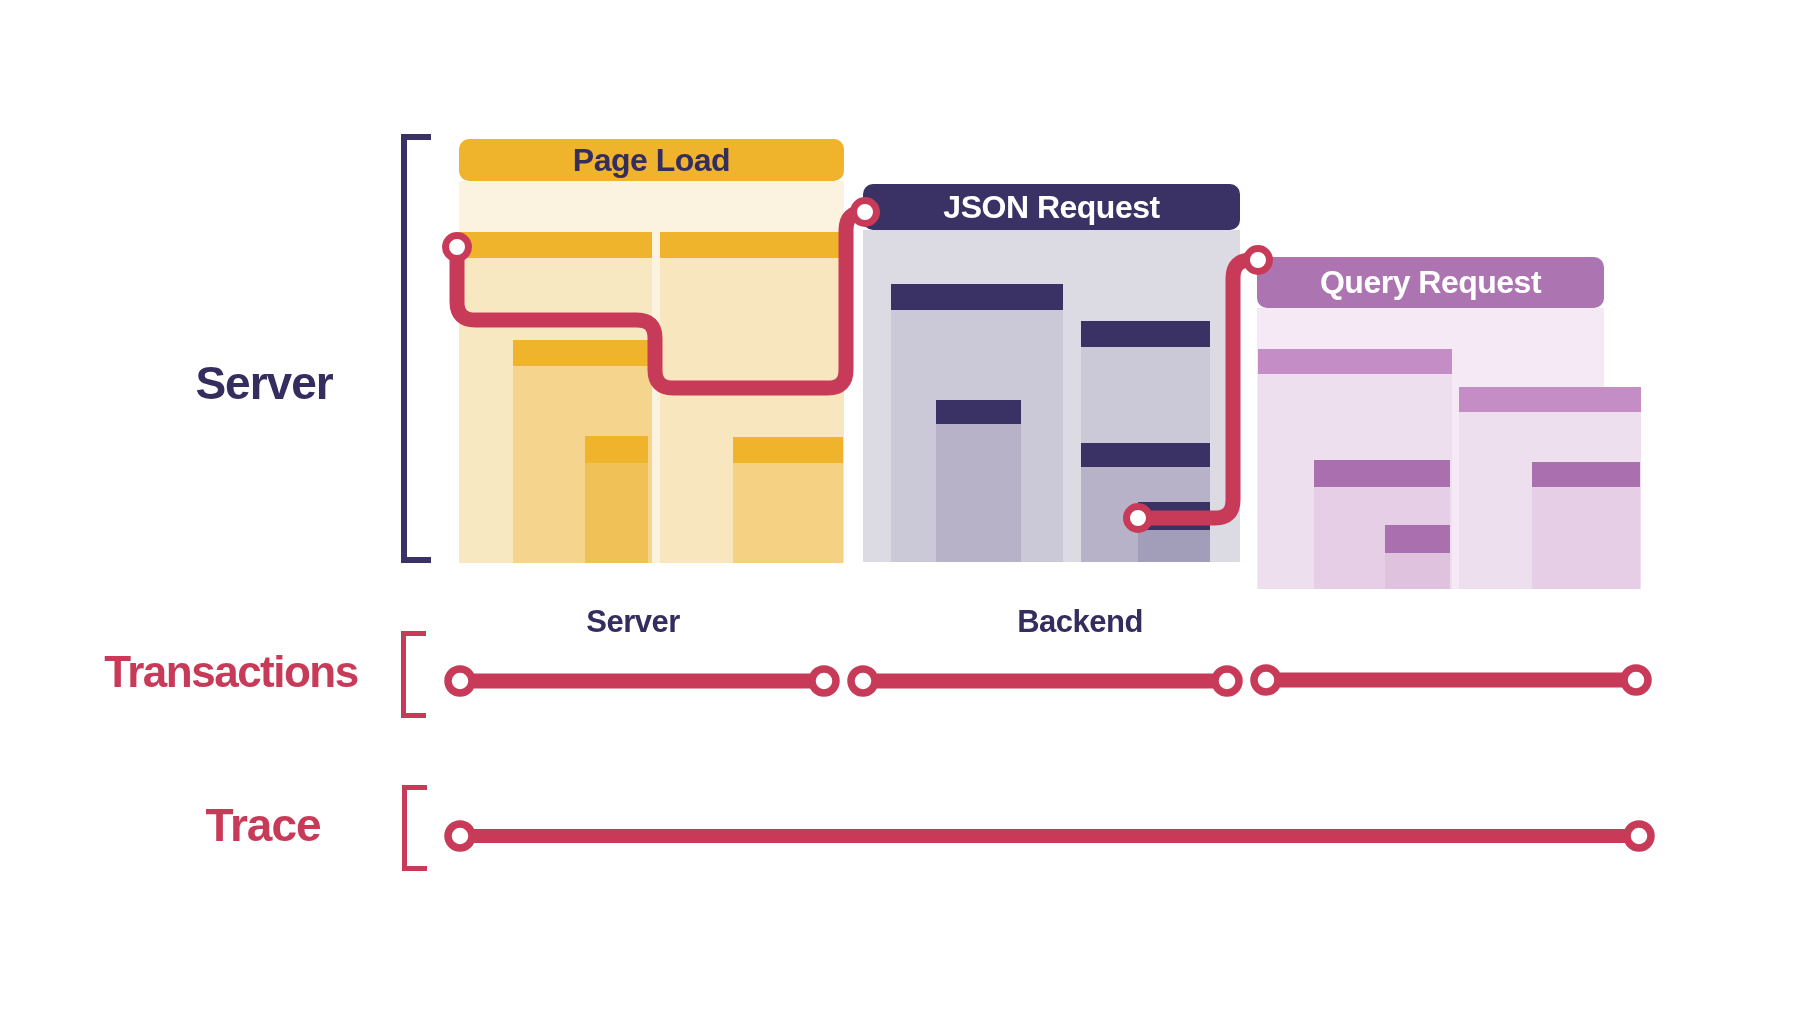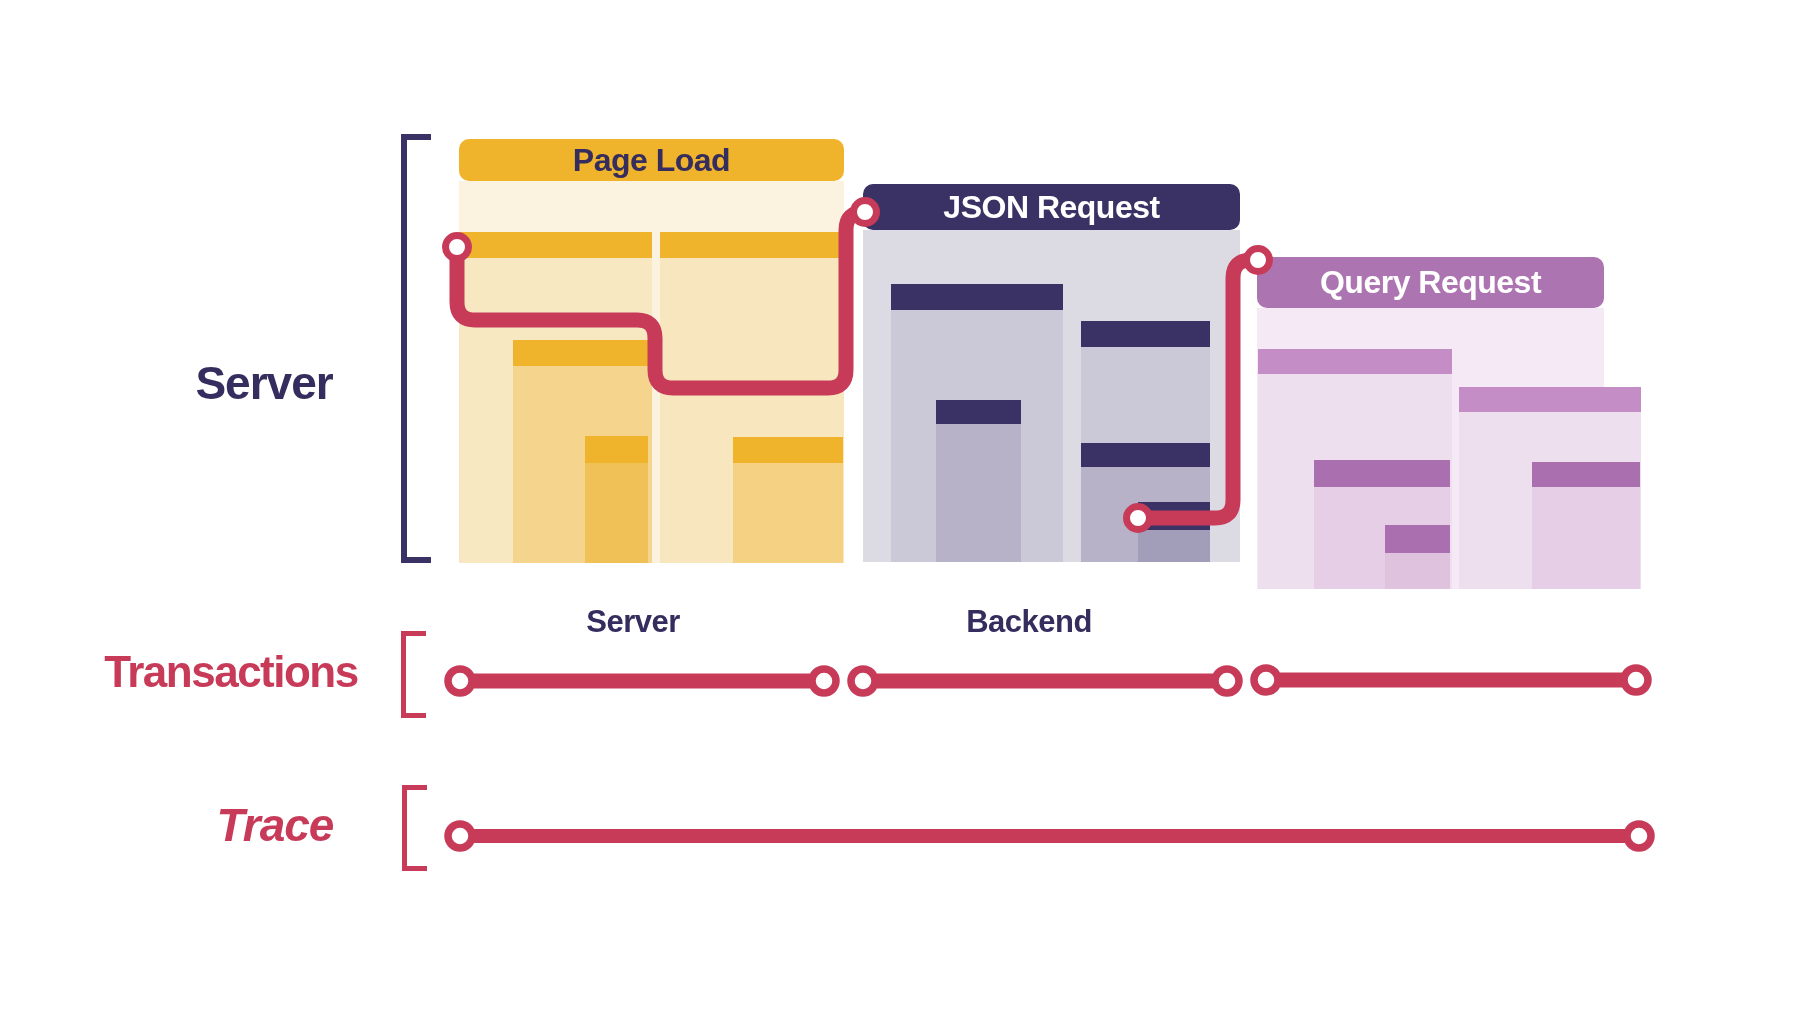--- a/index.html
+++ b/index.html
@@ -16,21 +16,21 @@
   .span-rect{position:absolute;}
   #overlay{position:absolute;left:0;top:0;z-index:50;}
 </style>
 </head>
 <body>
 
 <div id="canvas">
 
   <div class="label row-label" style="left:264px;top:383px;color:#352D5E;">Server</div>
   <div class="label row-label" style="left:231px;top:672px;color:#C73B59;letter-spacing:-1.5px;font-size:44px;">Transactions</div>
-  <div class="label row-label" style="left:275px;top:825px;color:#C73B59;font-style:italic;">Trace</div>
+  <div class="label row-label" style="left:263px;top:825px;color:#C73B59;">Trace</div>
 
   <div class="bracket" style="left:401px;top:134px;width:30px;height:429px;
        border-left:6px solid #3A3164;border-top:6px solid #3A3164;border-bottom:6px solid #3A3164;"></div>
   <div class="bracket" style="left:401px;top:631px;width:25px;height:87px;
        border-left:5px solid #C73B59;border-top:5px solid #C73B59;border-bottom:5px solid #C73B59;"></div>
   <div class="bracket" style="left:402px;top:785px;width:25px;height:86px;
        border-left:5px solid #C73B59;border-top:5px solid #C73B59;border-bottom:5px solid #C73B59;"></div>
 
   <div id="panels">
       <div class="panel" style="left: 459px; top: 139px; width: 385px; height: 424px;">
@@ -71,21 +71,21 @@
         <div class="span-rect" style="left: 57px; top: 203px; width: 136px; height: 27px; background: rgb(170, 111, 174);"></div>
         <div class="span-rect" style="left: 275px; top: 230px; width: 108px; height: 102px; background: rgb(230, 207, 230);"></div>
         <div class="span-rect" style="left: 275px; top: 205px; width: 108px; height: 25px; background: rgb(170, 111, 174);"></div>
         <div class="span-rect" style="left: 128px; top: 296px; width: 65px; height: 36px; background: rgb(223, 194, 222);"></div>
         <div class="span-rect" style="left: 128px; top: 268px; width: 65px; height: 28px; background: rgb(170, 111, 174);"></div>
         <div class="phead" style="height: 51px; background: rgb(172, 116, 176); color: rgb(255, 255, 255);">Query Request</div>
       </div>
     </div>
 
   <div class="label svc-label" style="left:633px;top:622px;color:#352D5E;">Server</div>
-  <div class="label svc-label" style="left:1029px;top:622px;color:#352D5E;">Backend</div>
+  <div class="label svc-label" style="left:1080px;top:622px;color:#352D5E;">Backend</div>
 
   <svg id="overlay" width="1800" height="1031" viewBox="0 0 1800 1031">
       <path d="M 457 250 L 457 302 Q 457 320 475 320 L 637 320 Q 655 320 655 338 L 655 370 Q 655 388 673 388 L 828 388 Q 846 388 846 370 L 846 230 Q 846 212 864 212" fill="none" stroke="#C73B59" stroke-width="15"></path>
       <path d="M 1140 518 L 1215 518 Q 1233 518 1233 500 L 1233 278 Q 1233 260 1251 260 L 1257 260" fill="none" stroke="#C73B59" stroke-width="15"></path>
       <circle cx="457" cy="247" r="11.5" fill="#ffffff" stroke="#C73B59" stroke-width="7"></circle>
       <circle cx="865" cy="212" r="11.5" fill="#ffffff" stroke="#C73B59" stroke-width="7"></circle>
       <circle cx="1138" cy="518" r="11.5" fill="#ffffff" stroke="#C73B59" stroke-width="7"></circle>
       <circle cx="1258" cy="260" r="11.5" fill="#ffffff" stroke="#C73B59" stroke-width="7"></circle>
       <line x1="474" x2="812" y1="681" y2="681" stroke="#C73B59" stroke-width="15"></line>
       <circle cx="460" cy="681" r="12" fill="#ffffff" stroke="#C73B59" stroke-width="7.5"></circle>

